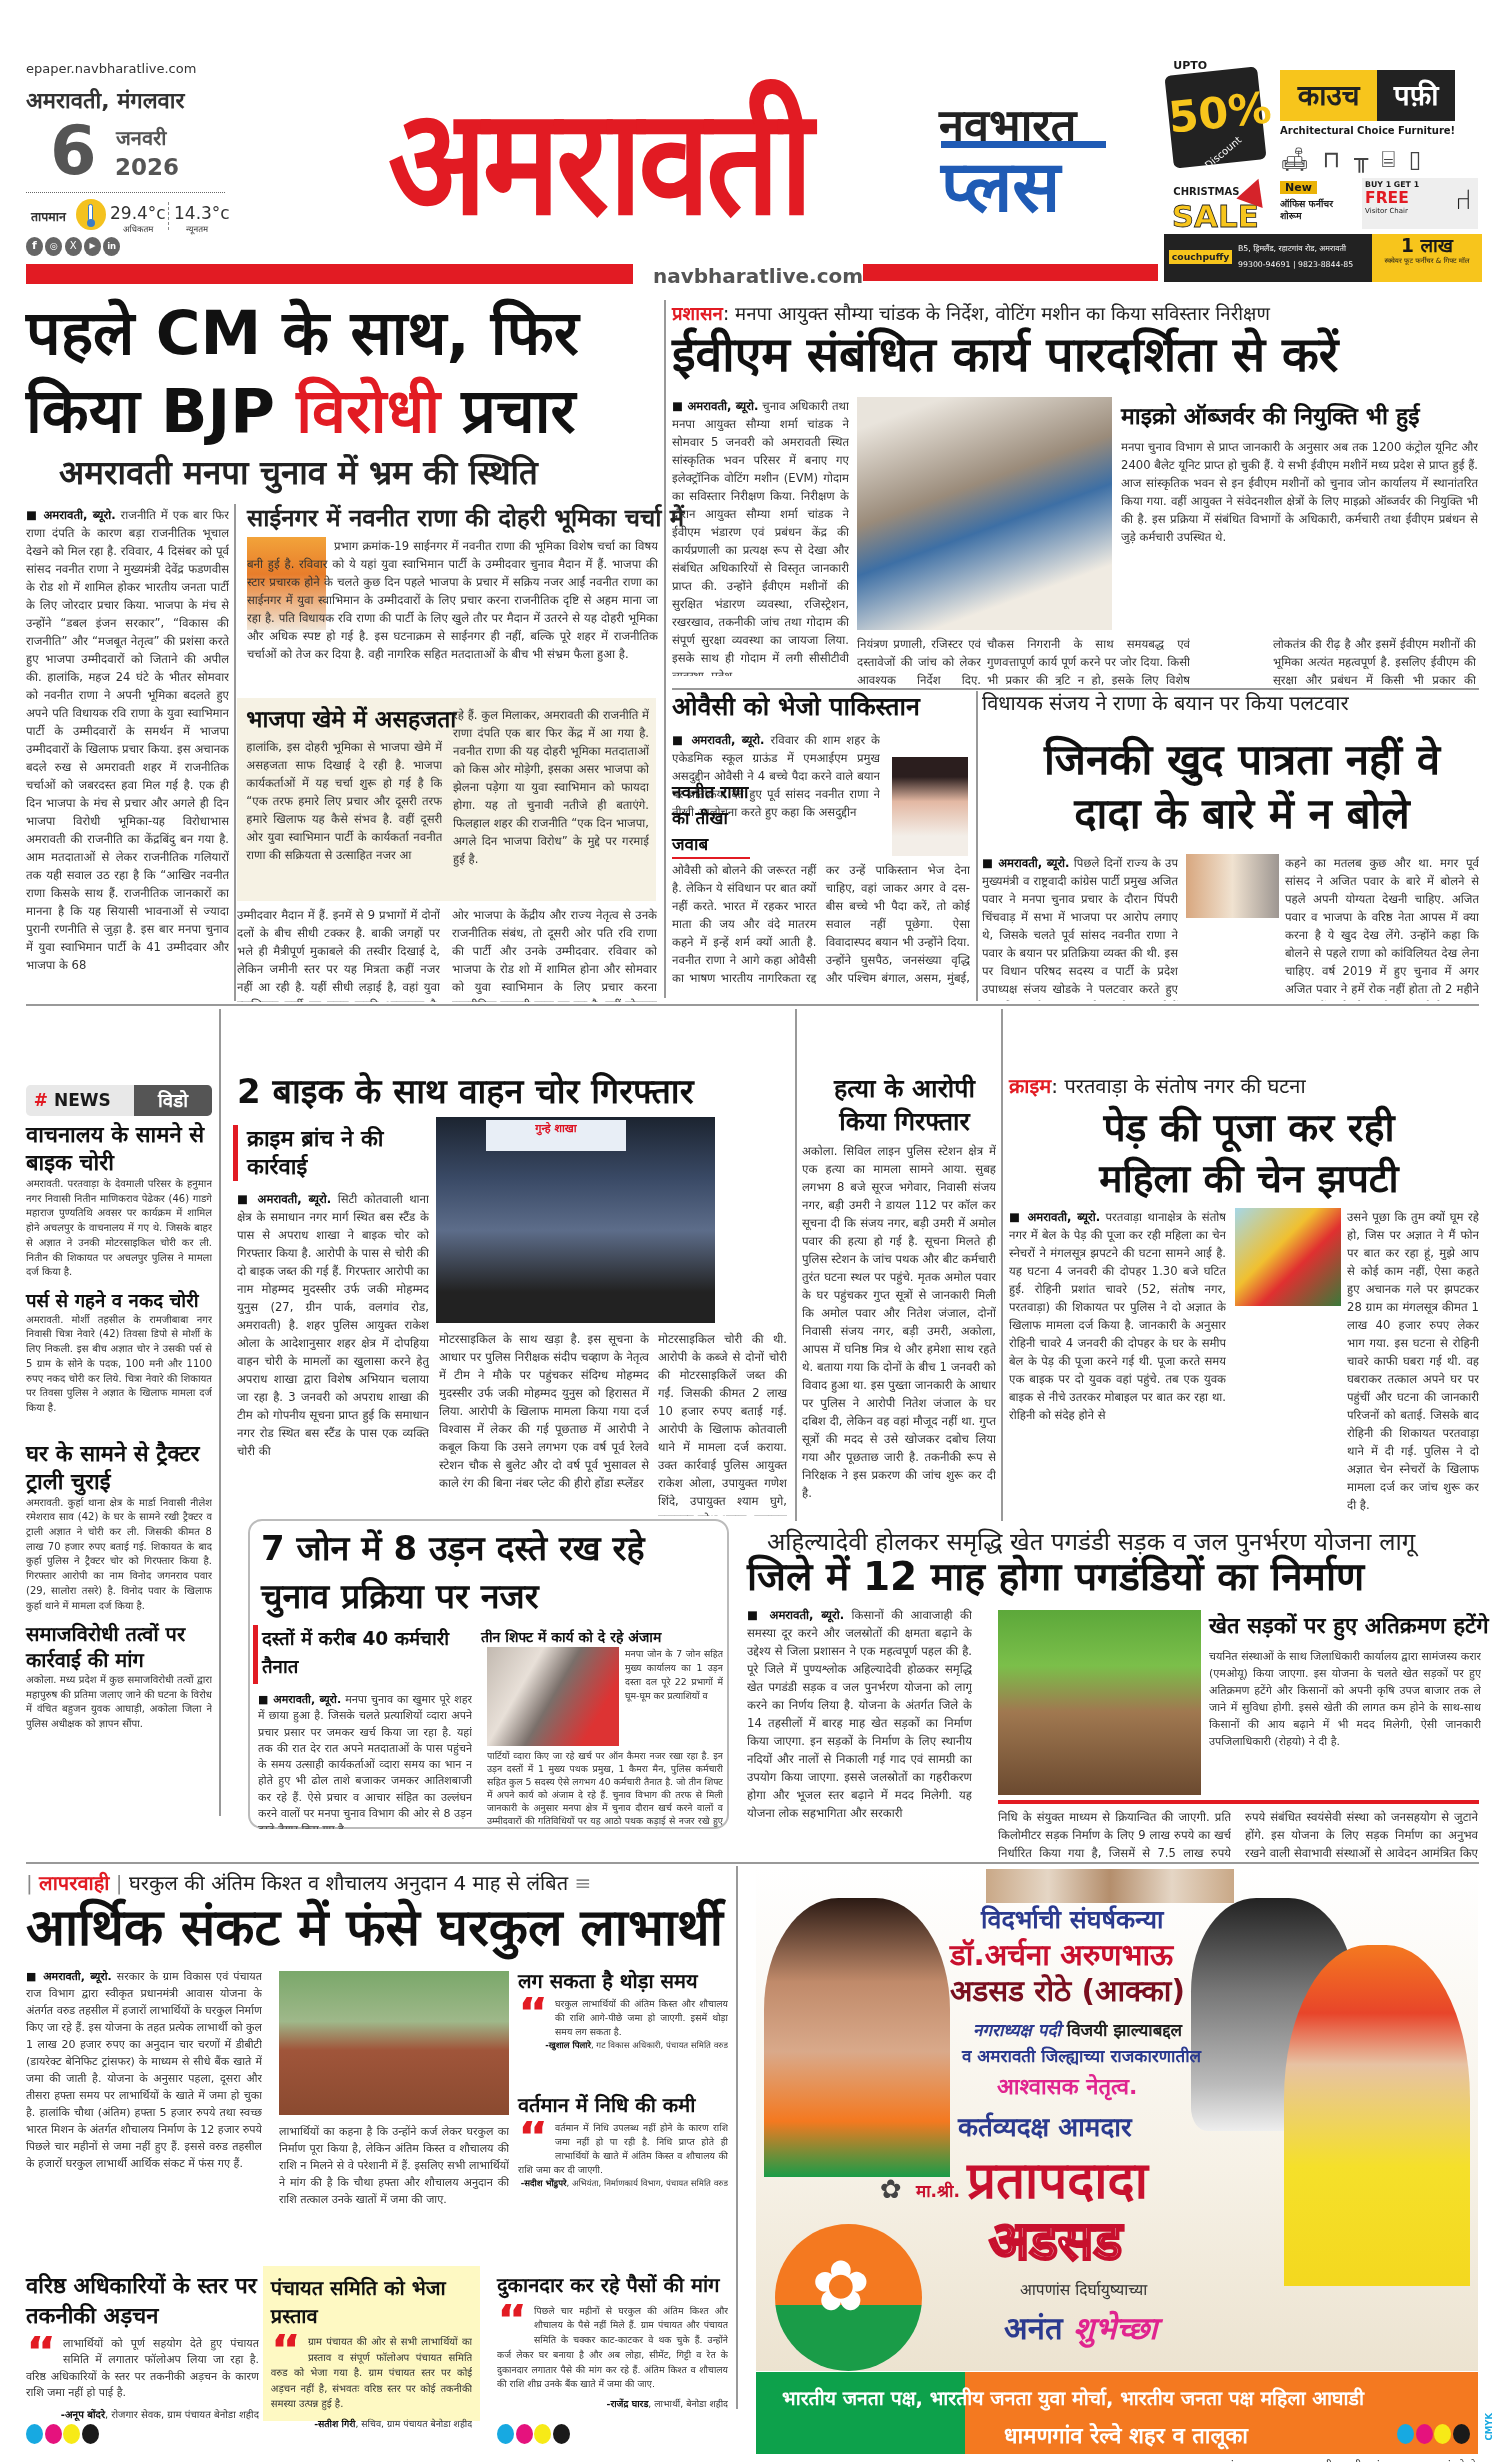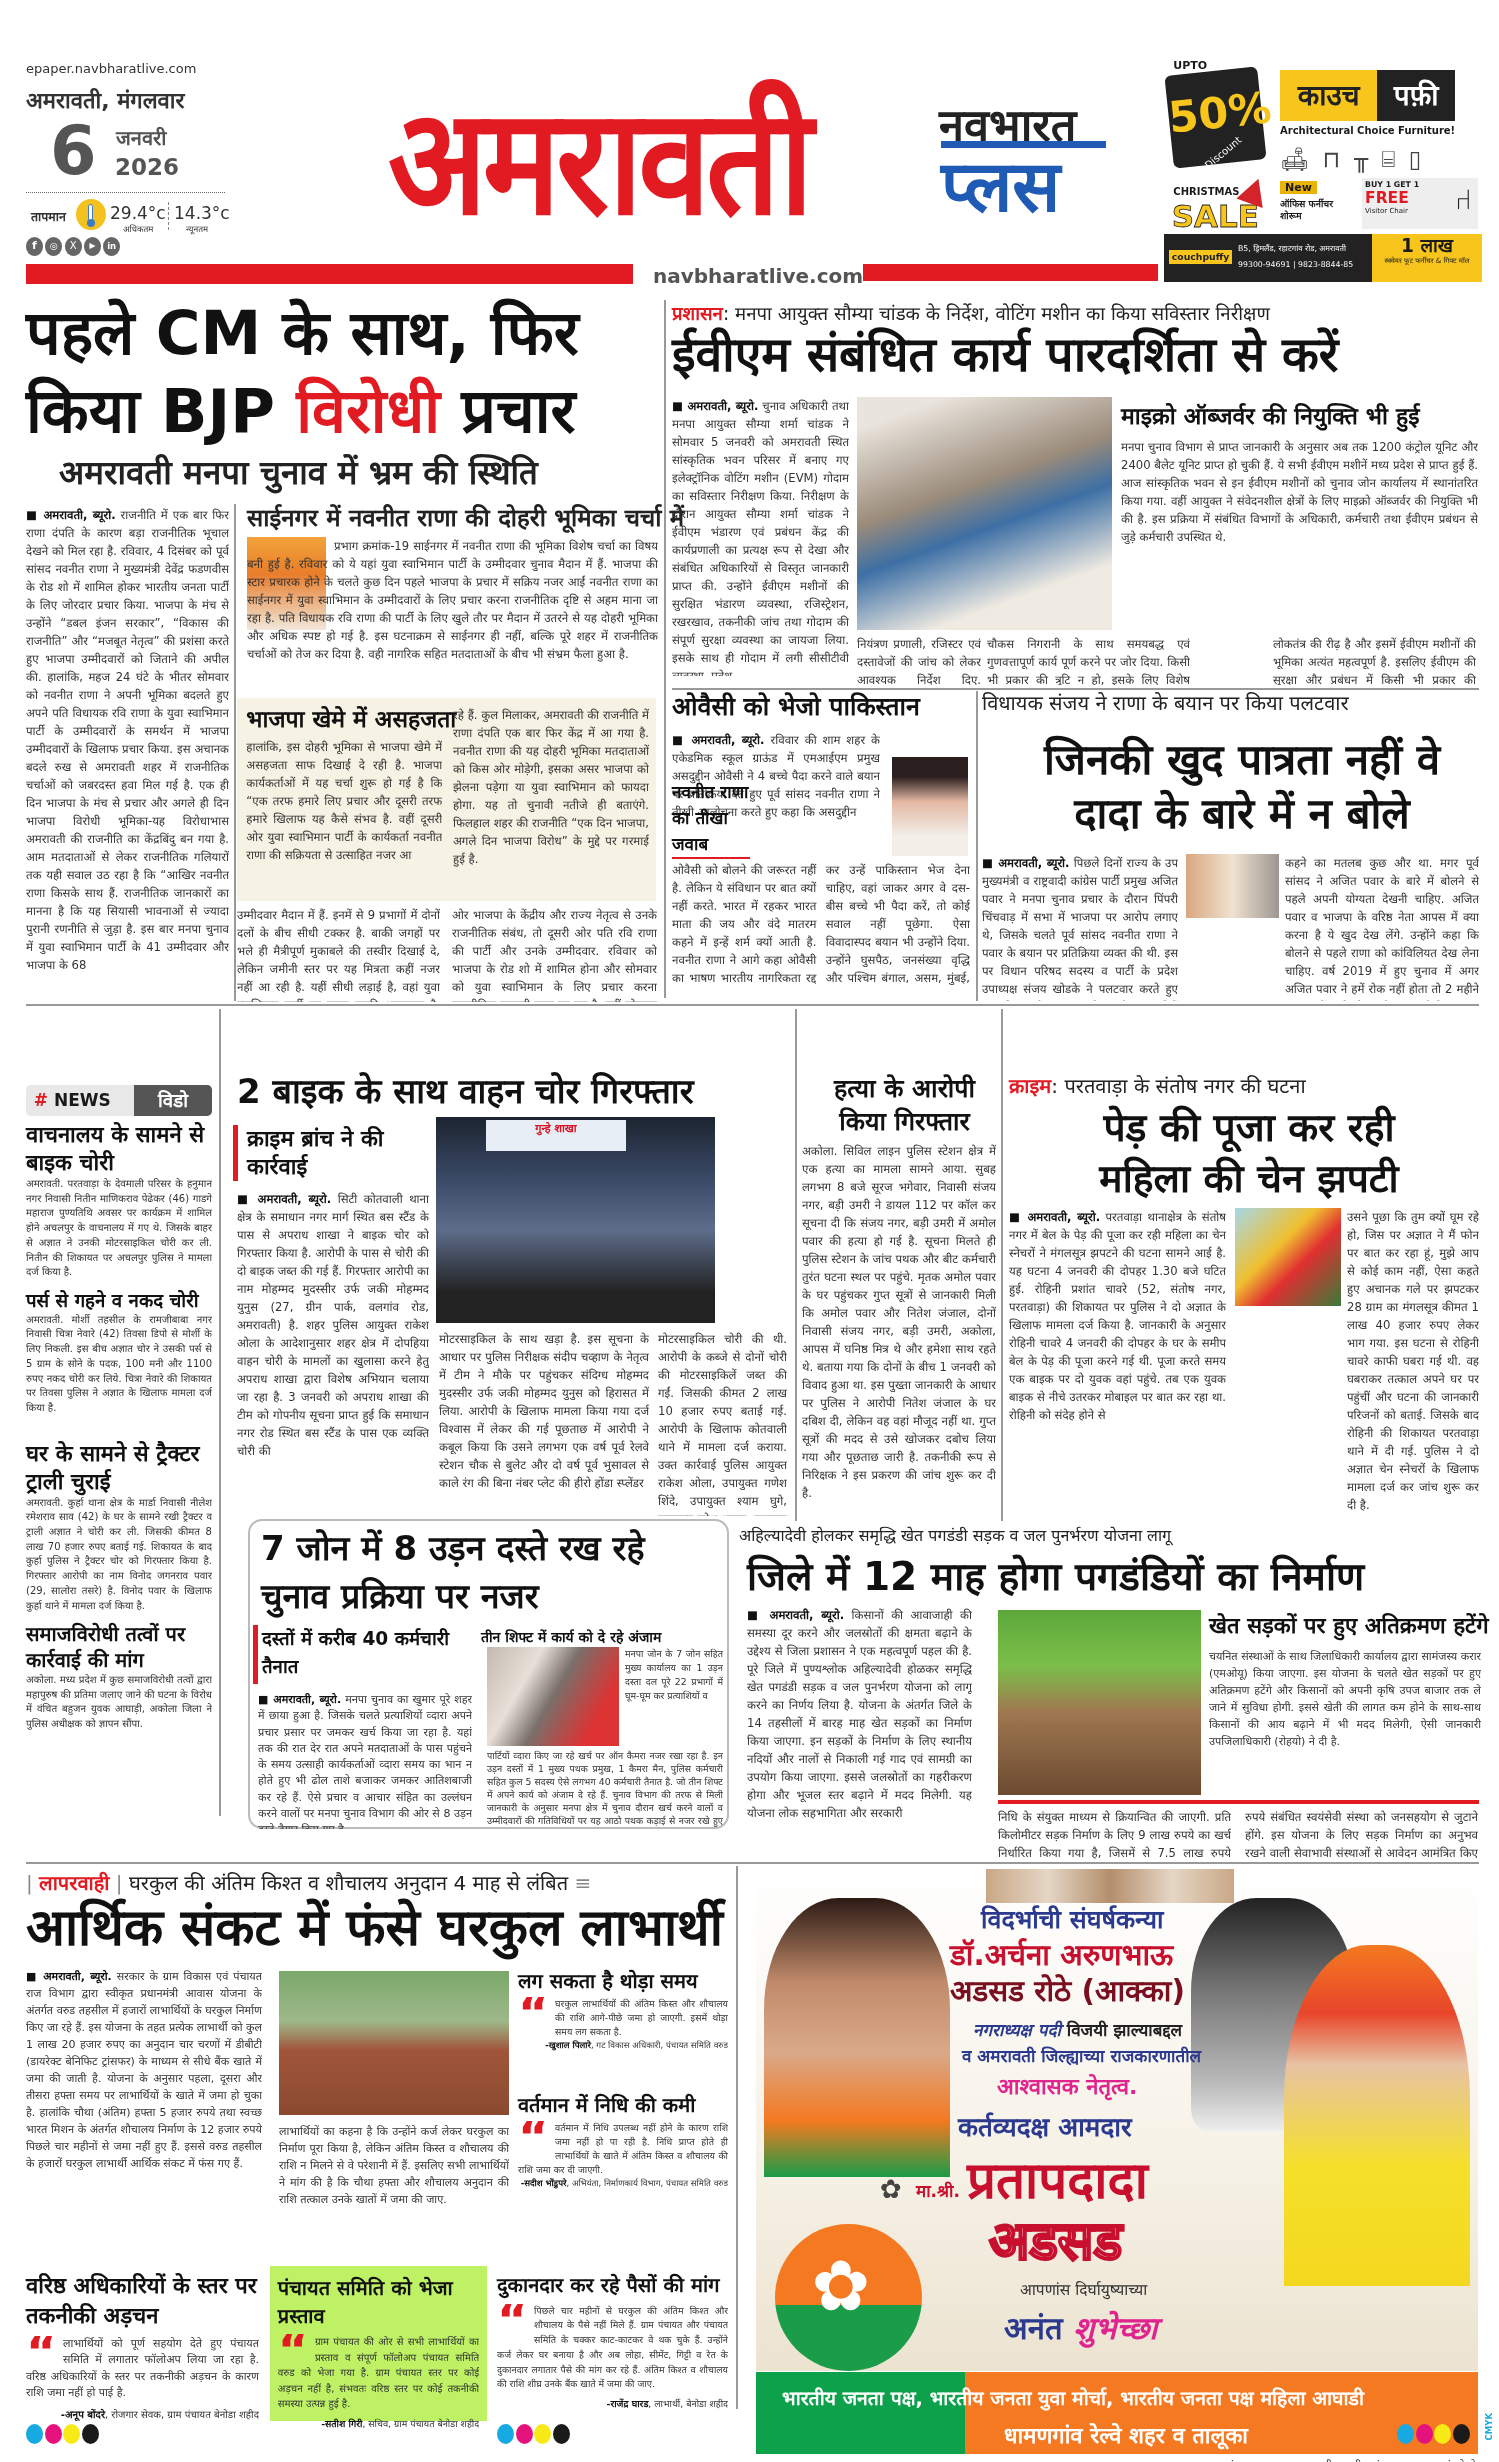--- a/index.html
+++ b/index.html
@@ -200,21 +200,21 @@
 <div class="redbar" style="left:253px;top:1625px;width:4.7px;height:59px;"></div>
 <div class="abs hl" style="left:262px;top:1625px;width:202px;font-size:18.6px;line-height:28px;">दस्तों में करीब 40 कर्मचारी तैनात</div>
 <div class="abs hl" style="left:481px;top:1630px;font-size:14px;">तीन शिफ्ट में कार्य को दे रहे अंजाम</div>
 <div class="abs txt" style="left:258px;top:1692px;width:214px;height:137px;font-size:11px;line-height:16.3px;">
   <b>■ <span>अमरावती, ब्यूरो.</span></b> <span>मनपा चुनाव का खुमार पूरे शहर में छाया हुआ है. जिसके चलते प्रत्याशियों व्दारा अपने प्रचार प्रसार पर जमकर खर्च किया जा रहा है. यहां तक की रात देर रात अपने मतदाताओं के पास पहुंचने के समय उत्साही कार्यकर्ताओं व्दारा समय का भान न होते हुए भी ढोल ताशे बजाकर जमकर आतिशबाजी कर रहे हैं. ऐसे प्रचार व आचार संहित का उल्लंघन करने वालों पर मनपा चुनाव विभाग की ओर से 8 उड़न दस्ते तैयार किए गए है.</span>
 </div>
 <div class="abs photo" style="left:487px;top:1647px;width:132px;height:99px;background:linear-gradient(120deg,#c2b9b0,#e8e0d8 30%,#7a6f6a 50%,#d33 80%);"></div>
 <div class="abs txt" style="left:625px;top:1647px;width:98px;height:99px;font-size:9.3px;line-height:14px;">मनपा जोन के 7 जोन सहित मुख्य कार्यालय का 1 उड़न दस्ता दल पूरे 22 प्रभागों में घूम-घूम कर प्रत्याशियों व</div>
 <div class="abs txt" style="left:487px;top:1749px;width:236px;height:78px;font-size:9.3px;line-height:13px;">पार्टियों व्दारा किए जा रहे खर्च पर ऑन कैमरा नजर रखा रहा है. इन उड़न दस्तों में 1 मुख्य पथक प्रमुख, 1 कैमरा मैन, पुलिस कर्मचारी सहित कुल 5 सदस्य ऐसे लगभग 40 कर्मचारी तैनात है. जो तीन शिफ्ट में अपने कार्य को अंजाम दे रहे हैं. चुनाव विभाग की तरफ से मिली जानकारी के अनुसार मनपा क्षेत्र में चुनाव दौरान खर्च करने वालों व उम्मीदवारों की गतिविधियों पर यह आठो पथक कड़ाई से नजर रखे हुए हैं.</div>
 
-<div class="abs kicker" style="left:739px;top:1524px;font-size:16px;white-space:nowrap;">अहिल्यादेवी होलकर समृद्धि खेत पगडंडी सड़क व जल पुनर्भरण योजना लागू</div>
+<div class="abs kicker" style="left:767px;top:1524px;font-size:24px;white-space:nowrap;">अहिल्यादेवी होलकर समृद्धि खेत पगडंडी सड़क व जल पुनर्भरण योजना लागू</div>
 <div class="abs hl" style="left:747px;top:1557px;font-size:39px;">जिले में 12 माह होगा पगडंडियों का निर्माण</div>
 <div class="abs txt" style="left:747px;top:1606px;width:225px;height:222px;">
   <b>■ <span>अमरावती, ब्यूरो.</span></b> <span>किसानों की आवाजाही की समस्या दूर करने और जलस्रोतों की क्षमता बढ़ाने के उद्देश्य से जिला प्रशासन ने एक महत्वपूर्ण पहल की है. पूरे जिले में पुण्यश्लोक अहिल्यादेवी होळकर समृद्धि खेत पगडंडी सड़क व जल पुनर्भरण योजना को लागू करने का निर्णय लिया है. योजना के अंतर्गत जिले के 14 तहसीलों में बारह माह खेत सड़कों का निर्माण किया जाएगा. इन सड़कों के निर्माण के लिए स्थानीय नदियों और नालों से निकाली गई गाद एवं सामग्री का उपयोग किया जाएगा. इससे जलस्रोतों का गहरीकरण होगा और भूजल स्तर बढ़ाने में मदद मिलेगी. यह योजना लोक सहभागिता और सरकारी</span>
 </div>
 <div class="abs photo" style="left:998px;top:1610px;width:203px;height:185px;background:linear-gradient(180deg,#5ca83a 0%,#7bbf4a 30%,#a07850 55%,#6b4a30 100%);"></div>
 <div class="abs hl" style="left:1209px;top:1614px;font-size:22px;">खेत सड़कों पर हुए अतिक्रमण हटेंगे</div>
 <div class="abs txt" style="left:1209px;top:1648px;width:272px;height:144px;font-size:11px;line-height:17px;">चयनित संस्थाओं के साथ जिलाधिकारी कार्यालय द्वारा सामंजस्य करार (एमओयू) किया जाएगा. इस योजना के चलते खेत सड़कों पर हुए अतिक्रमण हटेंगे और किसानों को अपनी कृषि उपज बाजार तक ले जाने में सुविधा होगी. इससे खेती की लागत कम होने के साथ-साथ किसानों की आय बढ़ाने में भी मदद मिलेगी, ऐसी जानकारी उपजिलाधिकारी (रोहयो) ने दी है.</div>
 <div class="redbar" style="left:998px;top:1800px;width:481px;height:3.9px;"></div>
 <div class="abs txt" style="left:998px;top:1808px;width:233px;height:54px;">निधि के संयुक्त माध्यम से क्रियान्वित की जाएगी. प्रति किलोमीटर सड़क निर्माण के लिए 9 लाख रुपये का खर्च निर्धारित किया गया है, जिसमें से 7.5 लाख रुपये शासन द्वारा दिए जाएंगे, जबकि शेष 1.5 लाख</div>
 <div class="abs txt" style="left:1245px;top:1808px;width:233px;height:54px;">रुपये संबंधित स्वयंसेवी संस्था को जनसहयोग से जुटाने होंगे. इस योजना के लिए सड़क निर्माण का अनुभव रखने वाली सेवाभावी संस्थाओं से आवेदन आमंत्रित किए गए हैं.</div>
@@ -239,21 +239,21 @@
   <div class="hl" style="font-size:20px;margin-bottom:4.7px;">वर्तमान में निधि की कमी</div>
   <div class="txt" style="font-size:9.3px;line-height:14px;"><span class="quote">“</span><span>वर्तमान में निधि उपलब्ध नहीं होने के कारण राशि जमा नहीं हो पा रही है. निधि प्राप्त होते ही लाभार्थियों के खाते में अंतिम किस्त व शौचालय की राशि जमा कर दी जाएगी.</span></div>
   <div class="txt" style="font-size:8.5px;line-height:12.4px;text-align:right;"><b>-सदीश भोंडुपरे</b><span>, अभियंता, निर्माणकार्य विभाग, पंचायत समिति वरुड</span></div>
 </div>
 
 <div class="abs" style="left:26px;top:2271px;width:233px;">
   <div class="hl" style="font-size:22px;line-height:29.5px;">वरिष्ठ अधिकारियों के स्तर पर तकनीकी अड़चन</div>
   <div class="txt" style="font-size:11px;line-height:16.3px;margin-top:6.2px;"><span class="quote">“</span><span>लाभार्थियों को पूर्ण सहयोग देते हुए पंचायत समिति में लगातार फॉलोअप लिया जा रहा है. वरिष्ठ अधिकारियों के स्तर पर तकनीकी अड़चन के कारण राशि जमा नहीं हो पाई है.</span></div>
   <div class="txt" style="font-size:10px;margin-top:4.7px;text-align:right;"><b>-अनूप बोंदरे</b><span>, रोजगार सेवक, ग्राम पंचायत बेनोडा शहीद</span></div>
 </div>
-<div class="abs" style="left:270px;top:2266px;width:217px;height:155px;background:#bef264;padding:7.8px;">
+<div class="abs" style="left:263px;top:2266px;width:217px;height:155px;background:#fef9c3;padding:7.8px;">
   <div class="hl" style="font-size:20px;line-height:28px;">पंचायत समिति को भेजा प्रस्ताव</div>
   <div class="txt" style="font-size:10px;line-height:15.5px;margin-top:4.7px;"><span class="quote">“</span><span>ग्राम पंचायत की ओर से सभी लाभार्थियों का प्रस्ताव व संपूर्ण फॉलोअप पंचायत समिति वरुड को भेजा गया है. ग्राम पंचायत स्तर पर कोई अड़चन नहीं है, संभवतः वरिष्ठ स्तर पर कोई तकनीकी समस्या उत्पन्न हुई है.</span></div>
   <div class="txt" style="font-size:9.3px;margin-top:3.1px;text-align:right;"><b>-सतीश गिरी</b><span>, सचिव, ग्राम पंचायत बेनोडा शहीद</span></div>
 </div>
 <div class="abs" style="left:497px;top:2271px;width:231px;">
   <div class="hl" style="font-size:20px;line-height:28px;">दुकानदार कर रहे पैसों की मांग</div>
   <div class="txt" style="font-size:9.3px;line-height:14.7px;margin-top:4.7px;"><span class="quote">“</span><span>पिछले चार महीनों से घरकुल की अंतिम किश्त और शौचालय के पैसे नहीं मिले हैं. ग्राम पंचायत और पंचायत समिति के चक्कर काट-काटकर वे थक चुके हैं. उन्होंने कर्ज लेकर घर बनाया है और अब लोहा, सीमेंट, गिट्टी व रेत के दुकानदार लगातार पैसे की मांग कर रहे हैं. अंतिम किश्त व शौचालय की राशि शीघ्र उनके बैंक खाते में जमा की जाए.</span></div>
   <div class="txt" style="font-size:9.3px;margin-top:3.1px;text-align:right;"><b>-राजेंद्र घारड</b><span>, लाभार्थी, बेनोडा शहीद</span></div>
 </div>
 

